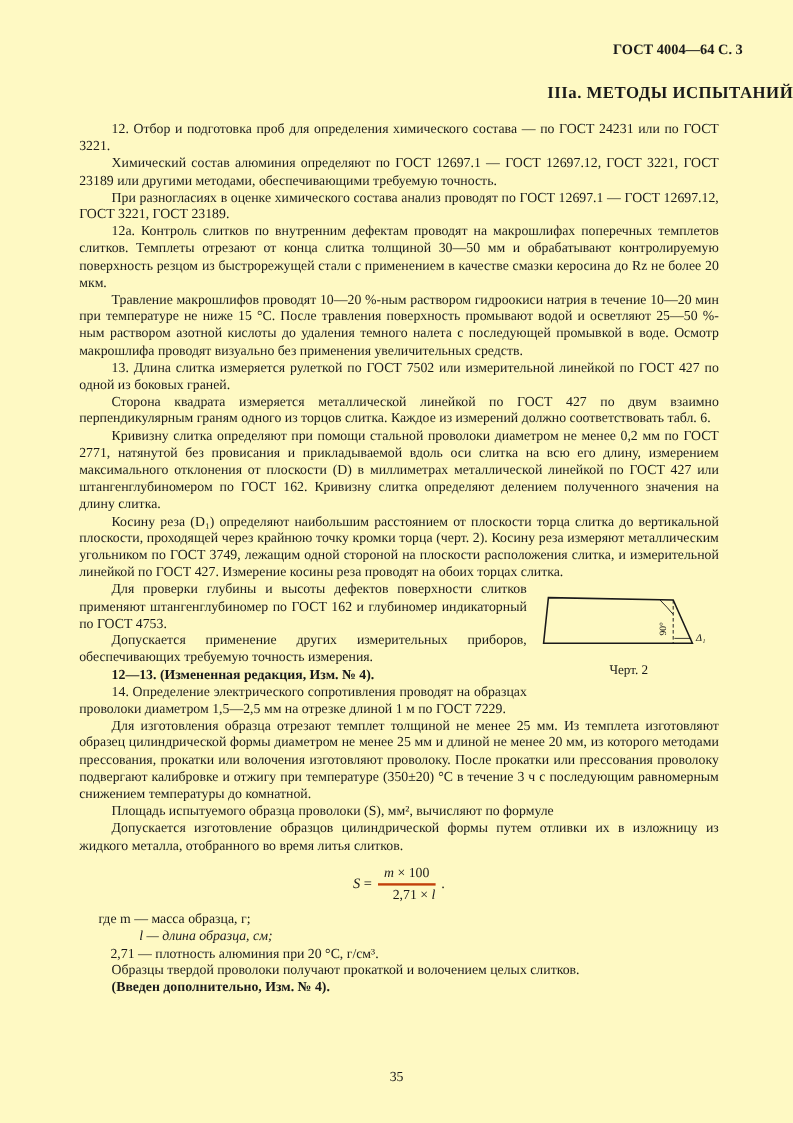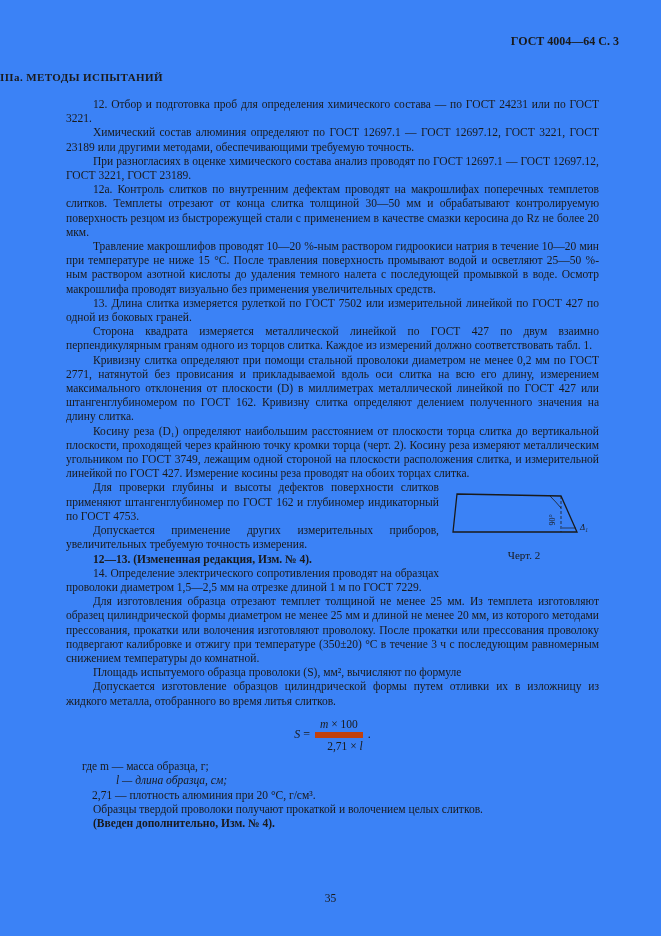--- a/index.html
+++ b/index.html
@@ -1,34 +1,34 @@
 <!DOCTYPE html>
 <html lang="ru"><head>
 <meta charset="utf-8">
 <style>
   html,body{margin:0;padding:0;background:#e8e8e8;}
   .page{
     position:relative;
     width:661px;height:936px;
-    background:#3b82f6;
+    background:#fef9c3;
     color:#1a1a1a;
     font-family:"Liberation Serif", serif;
     overflow:hidden;
     margin:0 auto;
   }
   .running-header{
     padding:34px 42px 0 0;
     text-align:right;
     font-weight:bold;
     font-size:12px;
   }
   .doc-title{
-    text-align:left;
+    text-align:right;
     font-weight:bold;
-    font-size:11px;
+    font-size:14px;
     letter-spacing:.4px;
     margin:22px 0 14px 0;
   }
   .body-text{
     margin:0 62px 0 66px;
     font-size:11.5px;
     line-height:14.2px;
     text-align:justify;
   }
   .para{margin:0;text-indent:27px;}
@@ -52,21 +52,21 @@
     font-size:12px;
   }
   .formula-row i{font-style:italic;}
   .frac{
     display:inline-block;
     vertical-align:middle;
     text-align:center;
     margin:0 5px;
     font-size:11.5px;
   }
-  .frac .num{display:block;border-bottom:6px solid #c2410c;padding:0 5px 1px 5px;}
+  .frac .num{display:block;border-bottom:2px solid #c2410c;padding:0 5px 1px 5px;}
   .frac .den{display:block;padding-top:1px;text-align:right;}
   .defs{margin-top:2px;margin-left:16px;}
   .def{text-align:left;}
   .def.d0{padding-left:0;}
   .def.d1{padding-left:34px;font-style:italic;}
   .def.d2{padding-left:10px;}
   .page-number{
     position:absolute;
     bottom:32px;left:0;right:0;
     text-align:center;
@@ -84,38 +84,38 @@
 
   <div class="doc-title">IIIа. МЕТОДЫ ИСПЫТАНИЙ</div>
 
   <div class="body-text">
     <p class="para">12. Отбор и подготовка проб для определения химического состава — по ГОСТ 24231 или по ГОСТ 3221.</p>
     <p class="para">Химический состав алюминия определяют по ГОСТ 12697.1 — ГОСТ 12697.12, ГОСТ 3221, ГОСТ 23189 или другими методами, обеспечивающими требуемую точность.</p>
     <p class="para">При разногласиях в оценке химического состава анализ проводят по ГОСТ 12697.1 — ГОСТ 12697.12, ГОСТ 3221, ГОСТ 23189.</p>
     <p class="para">12а. Контроль слитков по внутренним дефектам проводят на макрошлифах поперечных темплетов слитков. Темплеты отрезают от конца слитка толщиной 30—50 мм и обрабатывают контролируемую поверхность резцом из быстрорежущей стали с применением в качестве смазки керосина до Rz не более 20 мкм.</p>
     <p class="para">Травление макрошлифов проводят 10—20 %-ным раствором гидроокиси натрия в течение 10—20 мин при температуре не ниже 15 °С. После травления поверхность промывают водой и осветляют 25—50 %-ным раствором азотной кислоты до удаления темного налета с последующей промывкой в воде. Осмотр макрошлифа проводят визуально без применения увеличительных средств.</p>
     <p class="para">13. Длина слитка измеряется рулеткой по ГОСТ 7502 или измерительной линейкой по ГОСТ 427 по одной из боковых граней.</p>
-    <p class="para">Сторона квадрата измеряется металлической линейкой по ГОСТ 427 по двум взаимно перпендикулярным граням одного из торцов слитка. Каждое из измерений должно соответствовать табл. 1.</p>
+    <p class="para">Сторона квадрата измеряется металлической линейкой по ГОСТ 427 по двум взаимно перпендикулярным граням одного из торцов слитка. Каждое из измерений должно соответствовать табл. 6.</p>
     <p class="para">Кривизну слитка определяют при помощи стальной проволоки диаметром не менее 0,2 мм по ГОСТ 2771, натянутой без провисания и прикладываемой вдоль оси слитка на всю его длину, измерением максимального отклонения от плоскости (D) в миллиметрах металлической линейкой по ГОСТ 427 или штангенглубиномером по ГОСТ 162. Кривизну слитка определяют делением полученного значения на длину слитка.</p>
     <p class="para">Косину реза (D₁) определяют наибольшим расстоянием от плоскости торца слитка до вертикальной плоскости, проходящей через крайнюю точку кромки торца (черт. 2). Косину реза измеряют металлическим угольником по ГОСТ 3749, лежащим одной стороной на плоскости расположения слитка, и измерительной линейкой по ГОСТ 427. Измерение косины реза проводят на обоих торцах слитка.</p>
 
     <div class="figure">
       <svg width="150" height="62" viewBox="0 0 150 62" xmlns="http://www.w3.org/2000/svg">
         <polygon points="8,12 112,14 128,50 4,50" fill="none" stroke="#1a1a1a" stroke-width="1.3"></polygon>
         <line x1="112" y1="14" x2="112" y2="50" stroke="#1a1a1a" stroke-width="0.8" stroke-dasharray="3,2"></line>
         <path d="M 101 14 Q 107 20 112 26" fill="none" stroke="#1a1a1a" stroke-width="0.8"></path>
         <text x="106" y="38" font-size="8" fill="#1a1a1a" text-anchor="middle" transform="rotate(-90 106 38)">90°</text>
         <line x1="113" y1="46" x2="127" y2="46" stroke="#1a1a1a" stroke-width="0.7"></line>
         <text x="131" y="48" font-size="8.5" font-style="italic" fill="#1a1a1a">Δ₁</text>
       </svg>
       <div class="fig-caption">Черт. 2</div>
     </div>
 
     <p class="para">Для проверки глубины и высоты дефектов поверхности слитков применяют штангенглубиномер по ГОСТ 162 и глубиномер индикаторный по ГОСТ 4753.</p>
-    <p class="para">Допускается применение других измерительных приборов, увеличительных требуемую точность измерения.</p>
+    <p class="para">Допускается применение других измерительных приборов, обеспечивающих требуемую точность измерения.</p>
     <p class="para bold">12—13. (Измененная редакция, Изм. № 4).</p>
     <p class="para">14. Определение электрического сопротивления проводят на образцах проволоки диаметром 1,5—2,5 мм на отрезке длиной 1 м по ГОСТ 7229.</p>
     <p class="para">Для изготовления образца отрезают темплет толщиной не менее 25 мм. Из темплета изготовляют образец цилиндрической формы диаметром не менее 25 мм и длиной не менее 20 мм, из которого методами прессования, прокатки или волочения изготовляют проволоку. После прокатки или прессования проволоку подвергают калибровке и отжигу при температуре (350±20) °С в течение 3 ч с последующим равномерным снижением температуры до комнатной.</p>
     <p class="para">Площадь испытуемого образца проволоки (S), мм², вычисляют по формуле</p>
     <p class="para">Допускается изготовление образцов цилиндрической формы путем отливки их в изложницу из жидкого металла, отобранного во время литья слитков.</p>
 
     <div class="formula-row">
       <i>S</i>
       <span>=</span><span class="frac"><span class="num"><i>m</i><span> × 100</span></span><span class="den"><span>2,71 × </span><i>l</i></span></span><span>.</span>
     </div>

